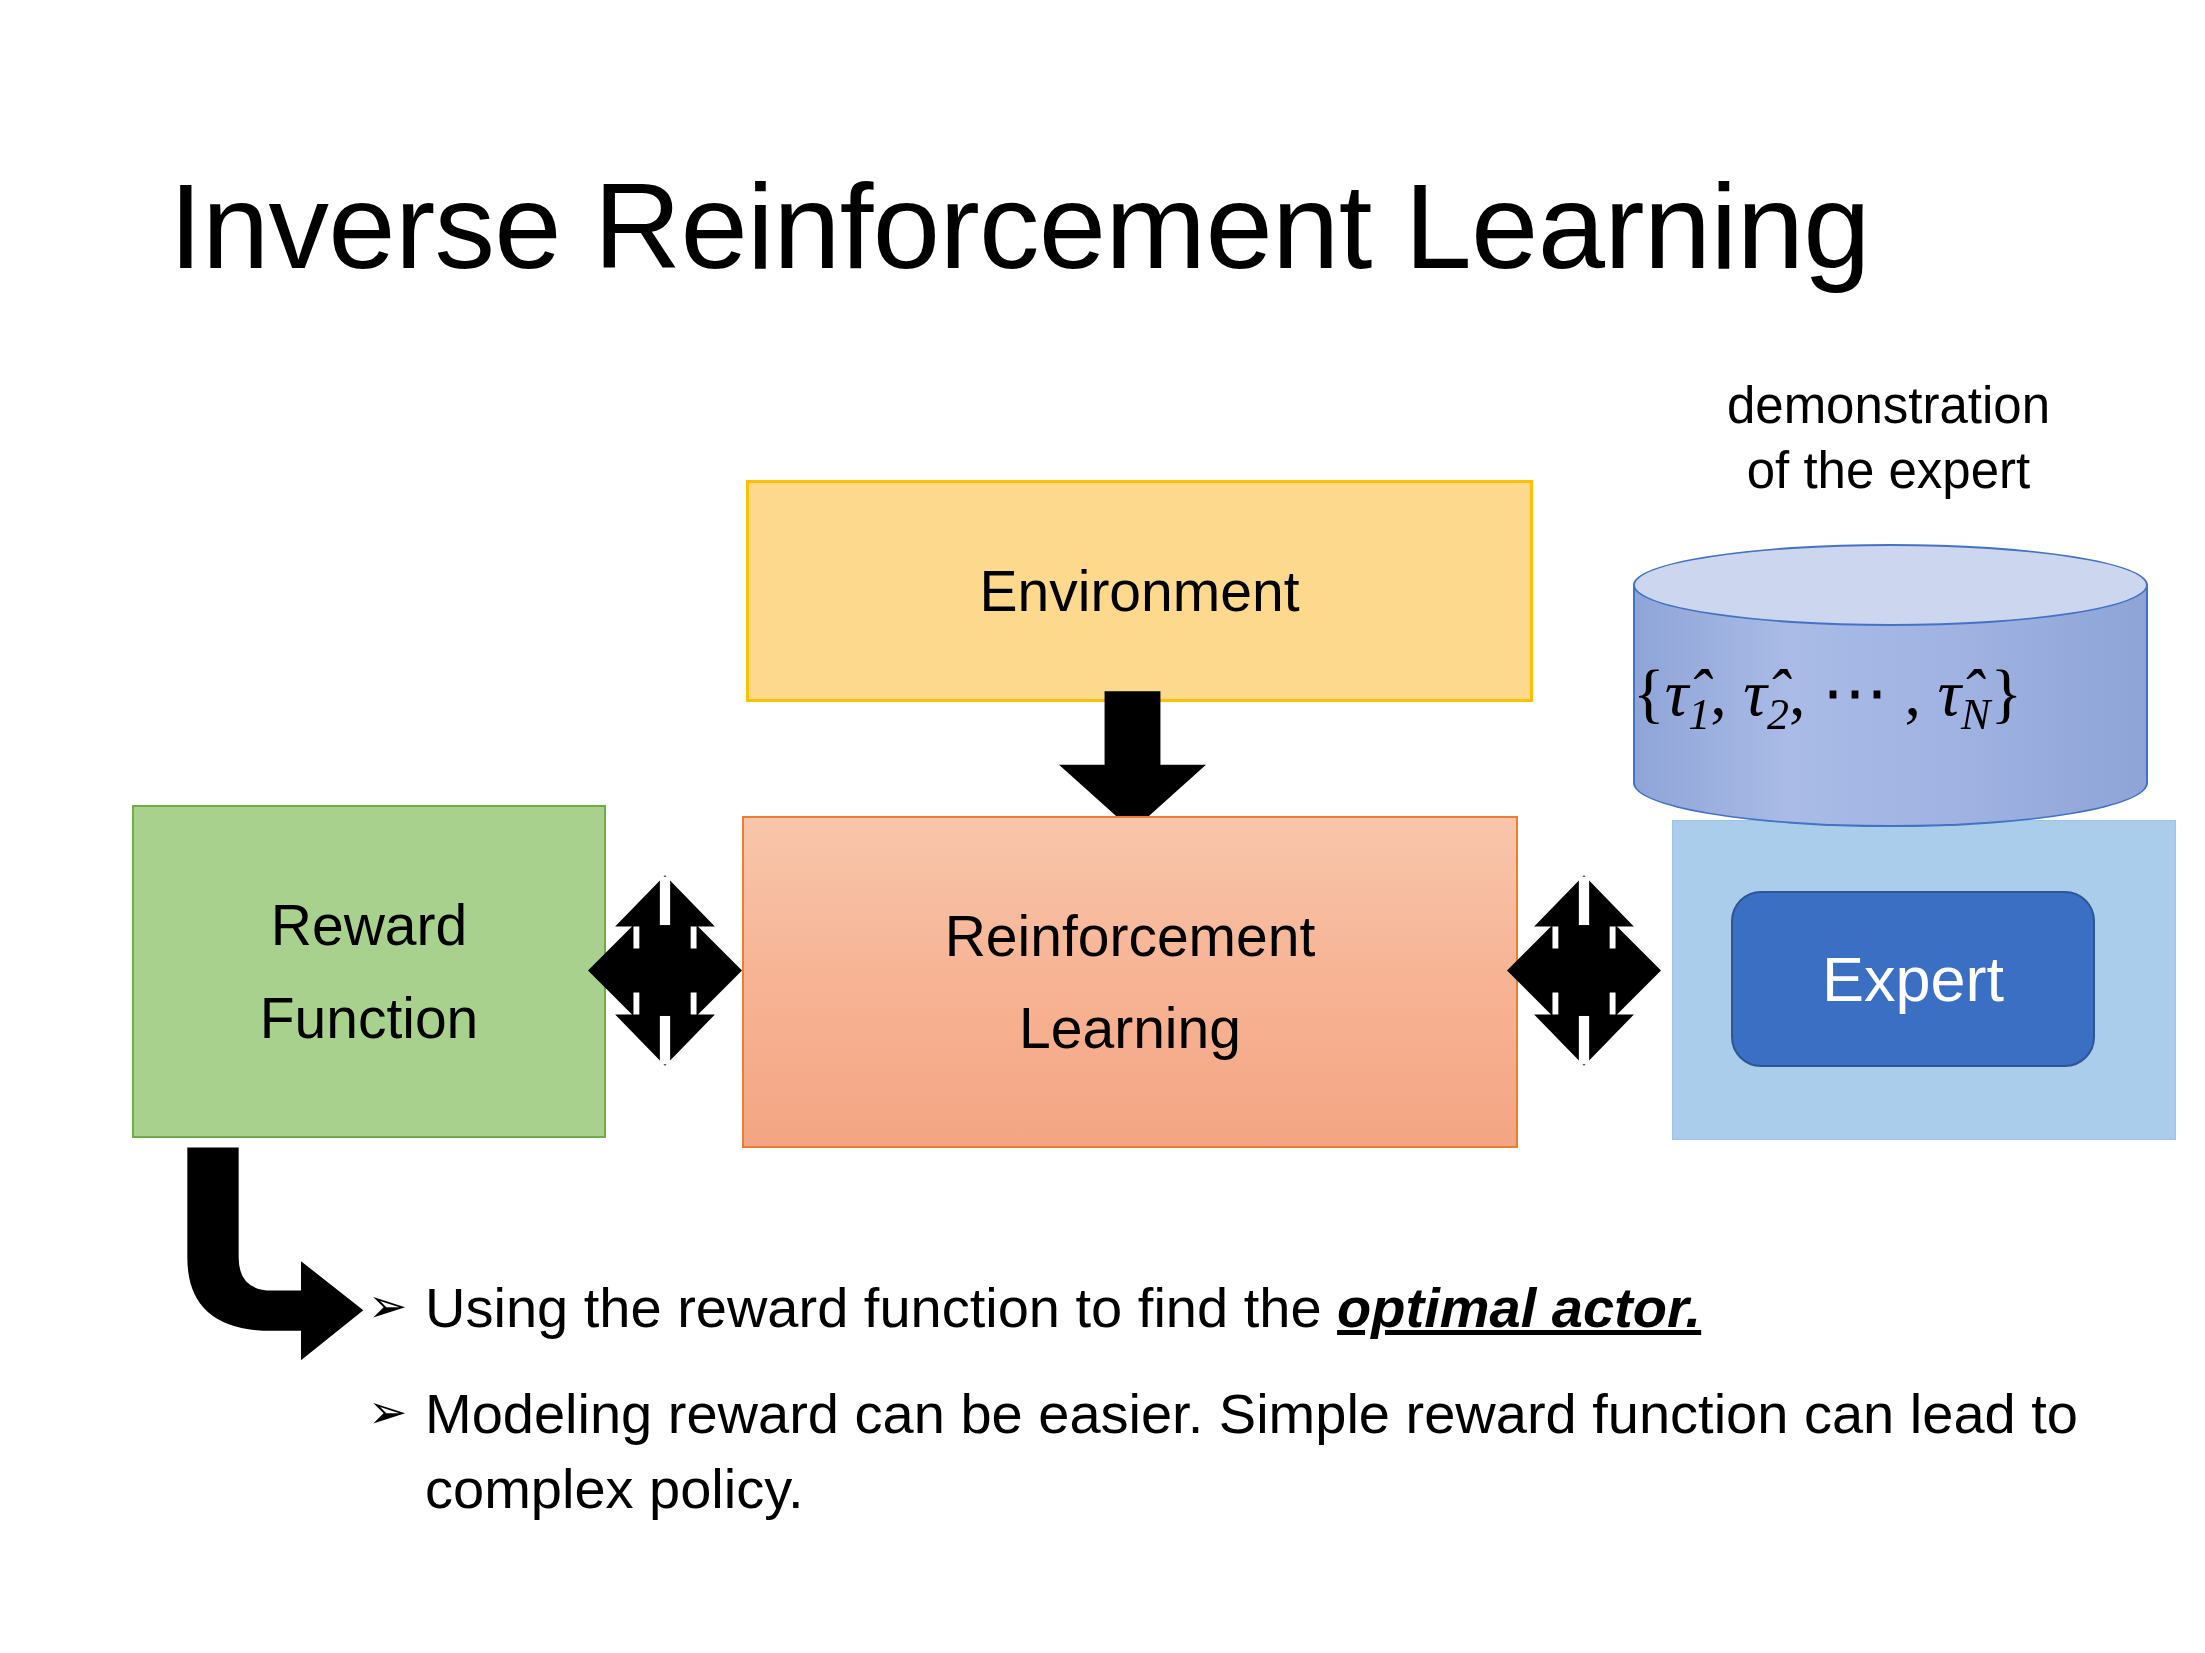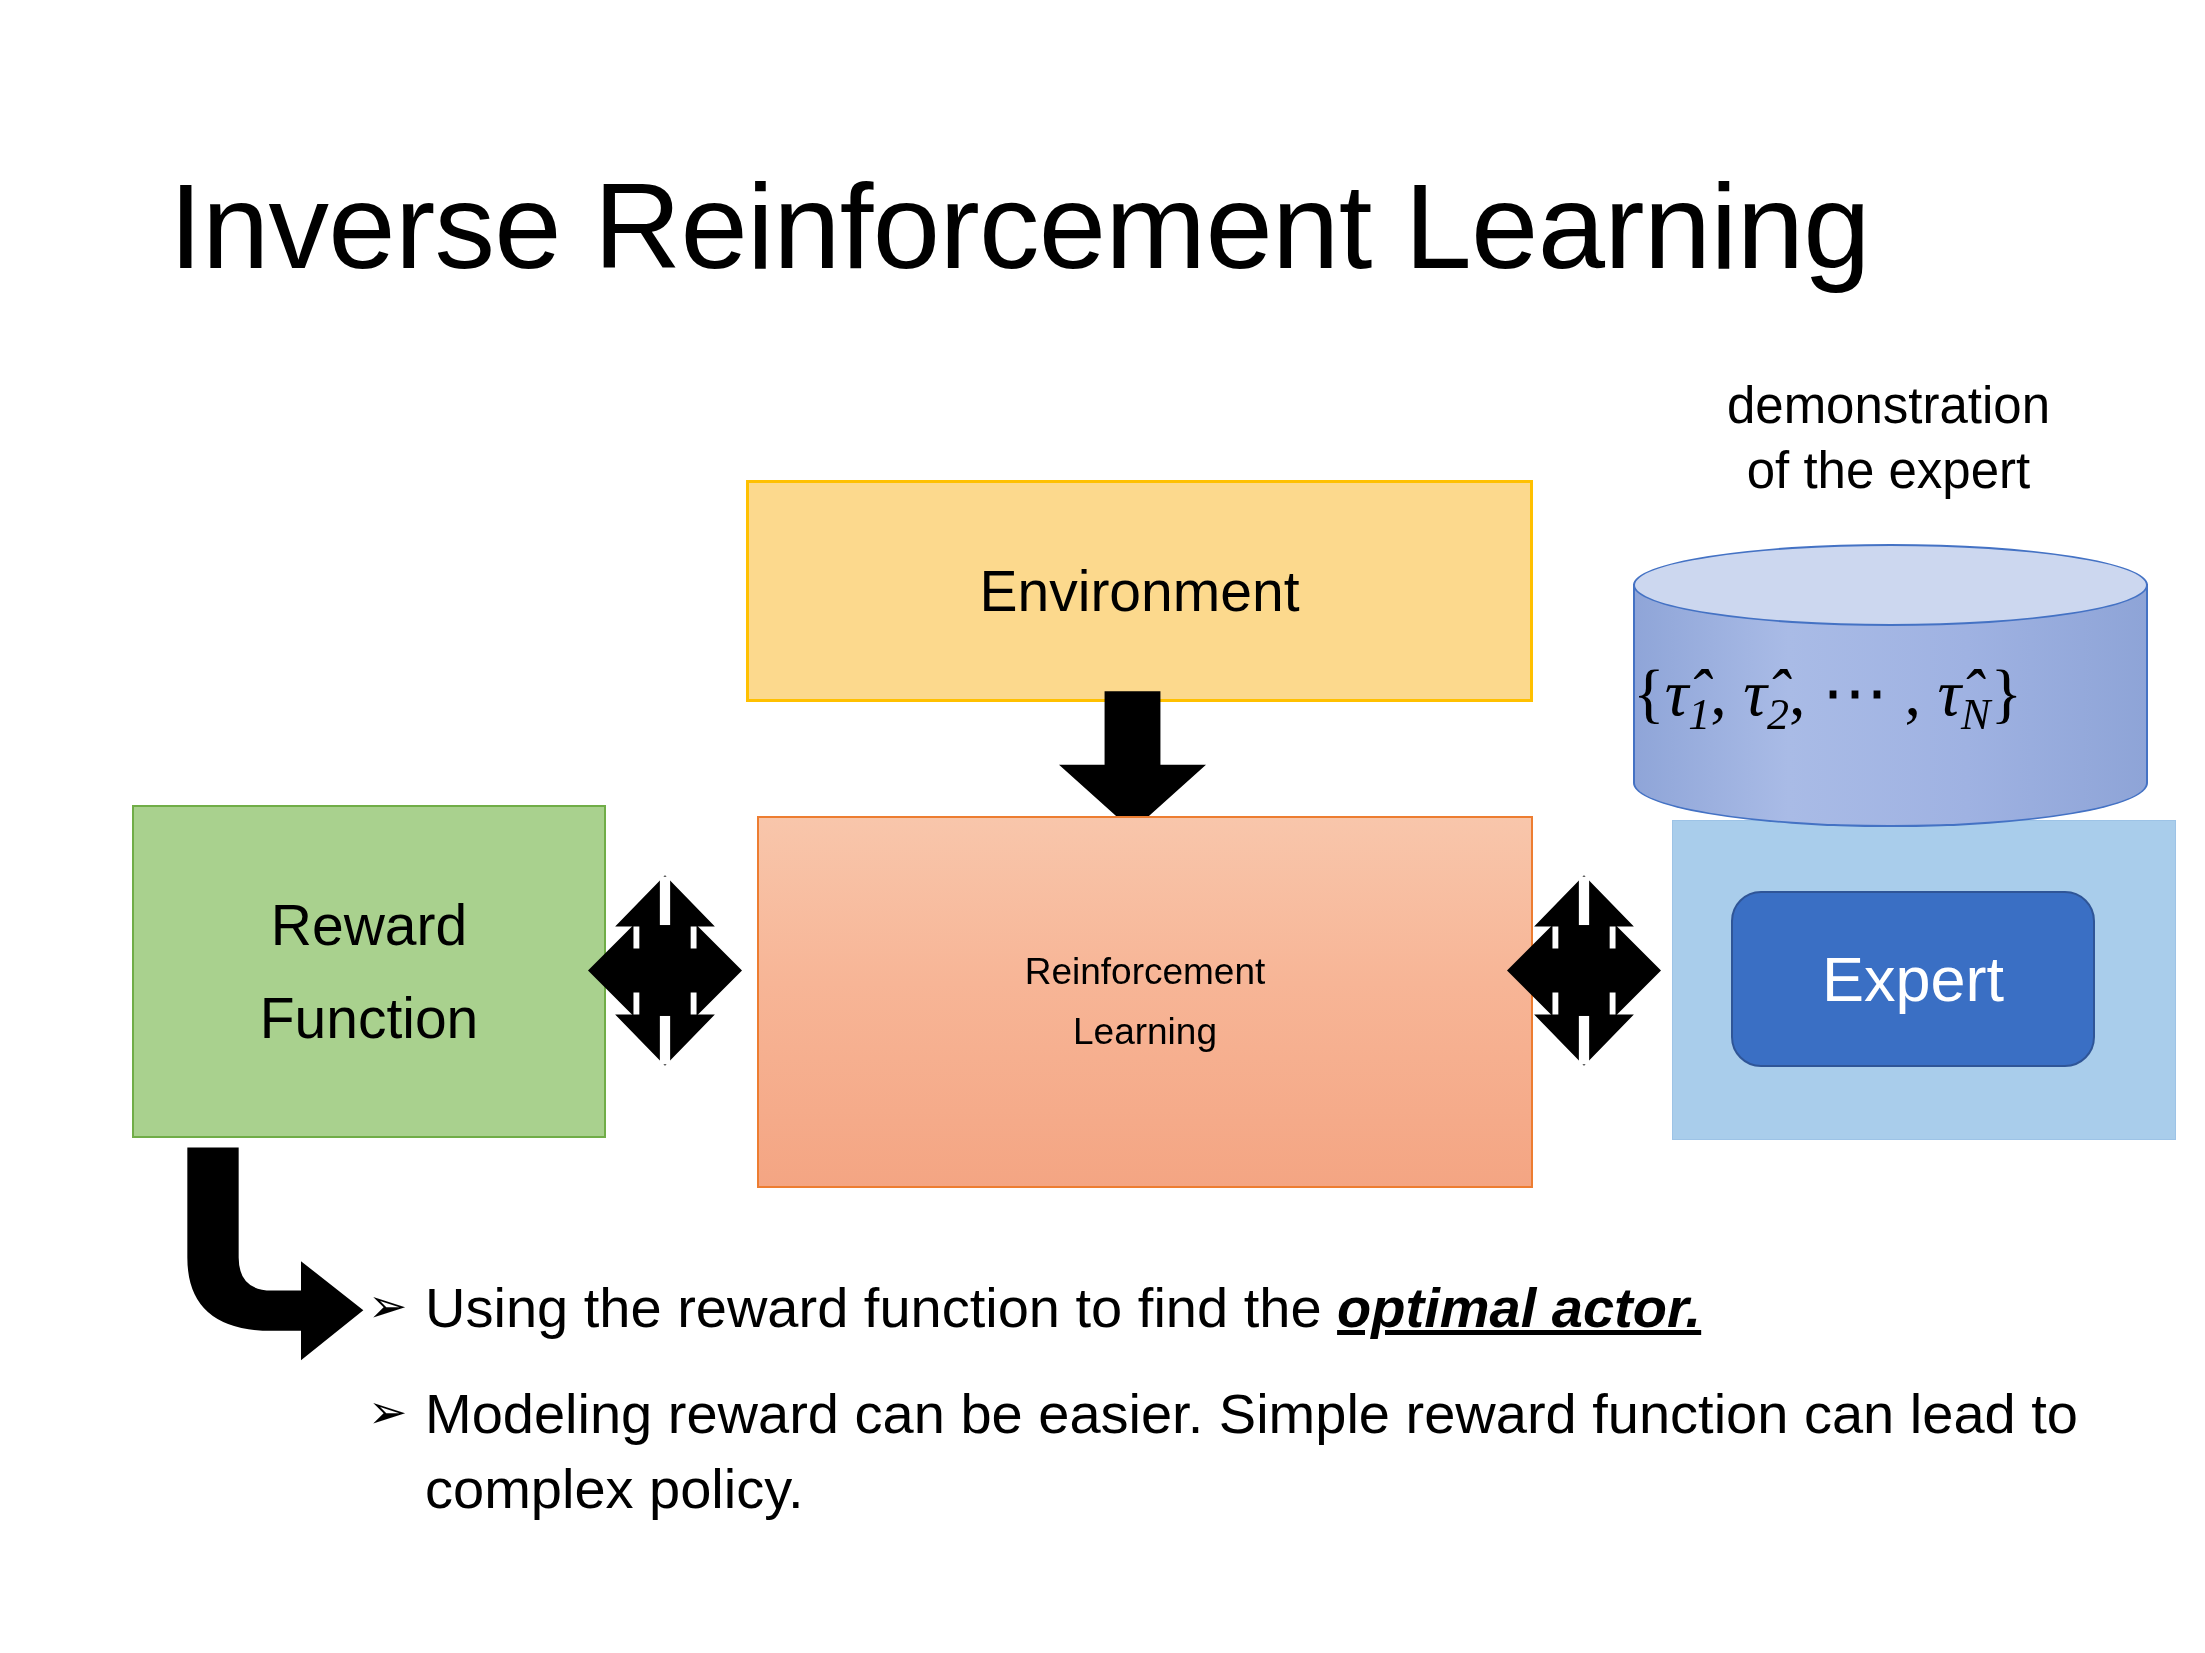--- a/index.html
+++ b/index.html
@@ -46,27 +46,27 @@
     left: 728px;
     top: 480px;
     width: 787px;
     height: 222px;
     background: #fcd98d;
     border: 3.7px solid #ffc000;
     font-size: 57px;
   }
 
   #rl-box {
-    left: 739px;
+    left: 724px;
     top: 816px;
     width: 776px;
-    height: 372px;
+    height: 332px;
     background: linear-gradient(180deg, #f8c6ab 0%, #f7b596 45%, #f4a583 100%);
     border: 2.9px solid #ed7d31;
-    font-size: 37px;
+    font-size: 57px;
     line-height: 1.62;
   }
 
   #reward-box {
     left: 114px;
     top: 805px;
     width: 474px;
     height: 333px;
     background: #a9d18e;
     border: 2.9px solid #70ad47;

